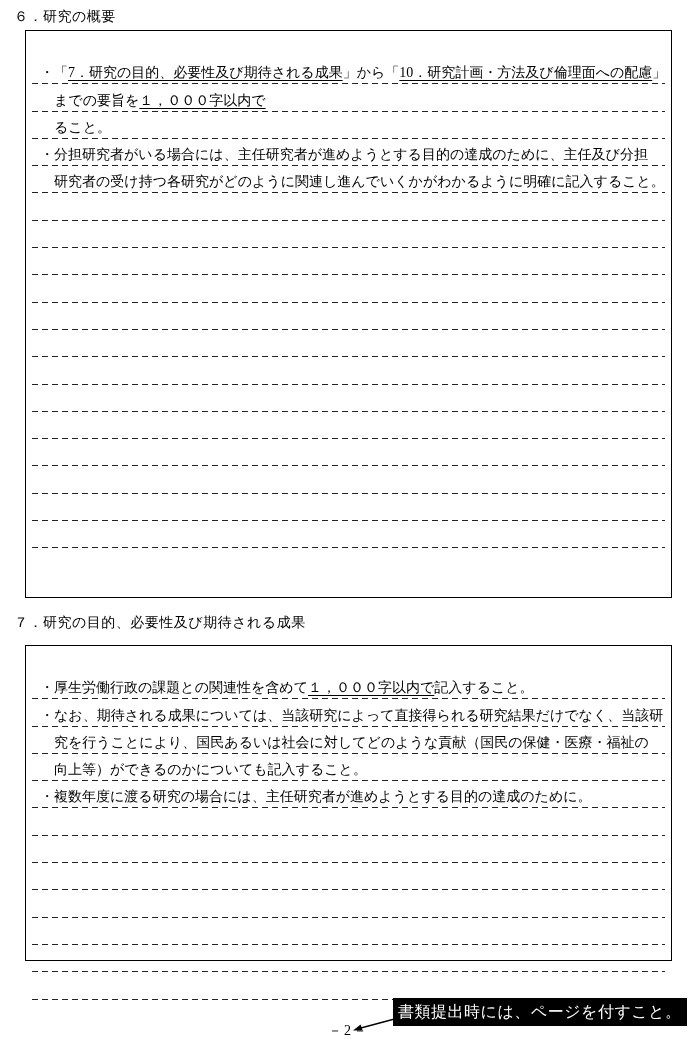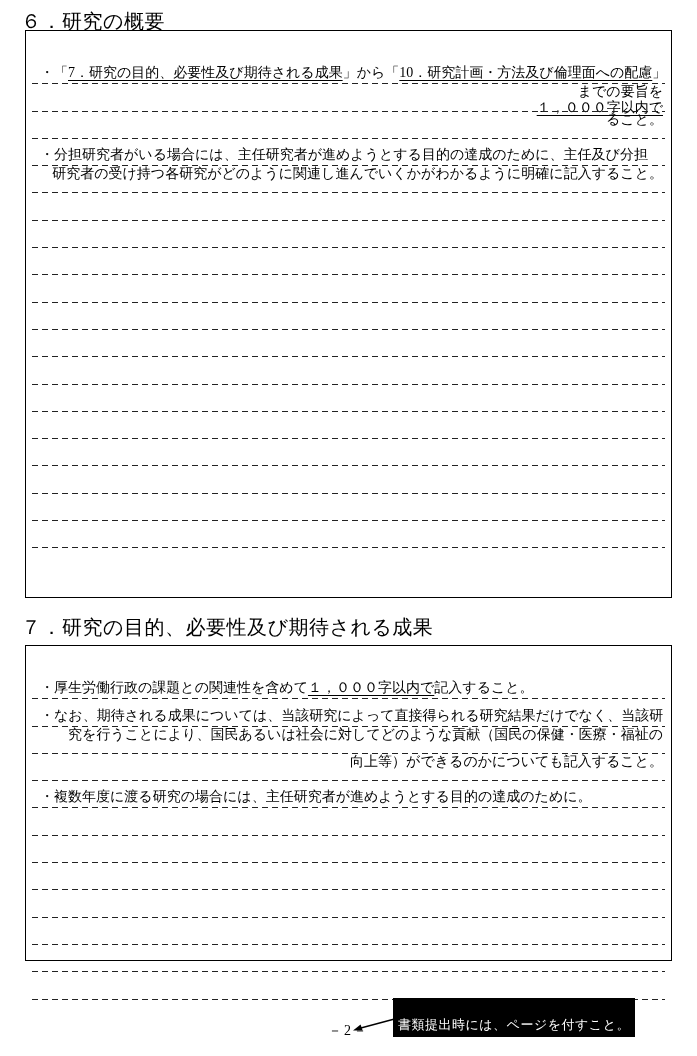--- a/index.html
+++ b/index.html
@@ -12,24 +12,23 @@
     width: 697px;
     height: 1056px;
     background: #ffffff;
     font-family: "Liberation Serif", "DejaVu Serif", serif;
     color: #000000;
     overflow: hidden;
   }
   .heading {
     position: absolute;
     left: 14px;
-    font-size: 20px;
+    font-size: 14px;
     letter-spacing: 0.5px;
     white-space: nowrap;
-    margin-left: 7px;
   }
   .h6 { top: 8px; }
   .h7 { top: 614px; }
   .box {
     position: absolute;
     left: 25px;
     width: 647px;
     border: 1px solid #000000;
     box-sizing: border-box;
     background: #ffffff;
@@ -43,44 +42,44 @@
     position: relative;
     height: 27.3px;
     box-sizing: border-box;
     display: flex;
     align-items: flex-end;
     padding: 0 2px 3px 8px;
     font-size: 14px;
     line-height: 1.15;
     white-space: nowrap;
   }
-  .row.indent { padding-left: 22px; flex-direction: column; }
+  .row.indent { padding-left: 22px; }
   .row::after {
     content: "";
     position: absolute;
     left: 0;
     right: 0;
     bottom: 0;
     height: 1px;
     background: repeating-linear-gradient(to right, #222222 0, #222222 6px, transparent 6px, transparent 10px);
   }
   .row .u {
     text-decoration: underline;
     text-underline-offset: 3px;
     text-align: center;
   }
   .footer-note {
     position: absolute;
     left: 393px;
     top: 998px;
     background: #000000;
     color: #ffffff;
-    font-size: 13px;
+    font-size: 16px;
     letter-spacing: 0.5px;
-    padding: 18px 5px 3px 5px;
+    padding: 4px 5px 3px 5px;
     white-space: nowrap;
     z-index: 3;
   }
   .arrow {
     position: absolute;
     left: 348px;
     top: 1014px;
     z-index: 2;
   }
   .page-number {

